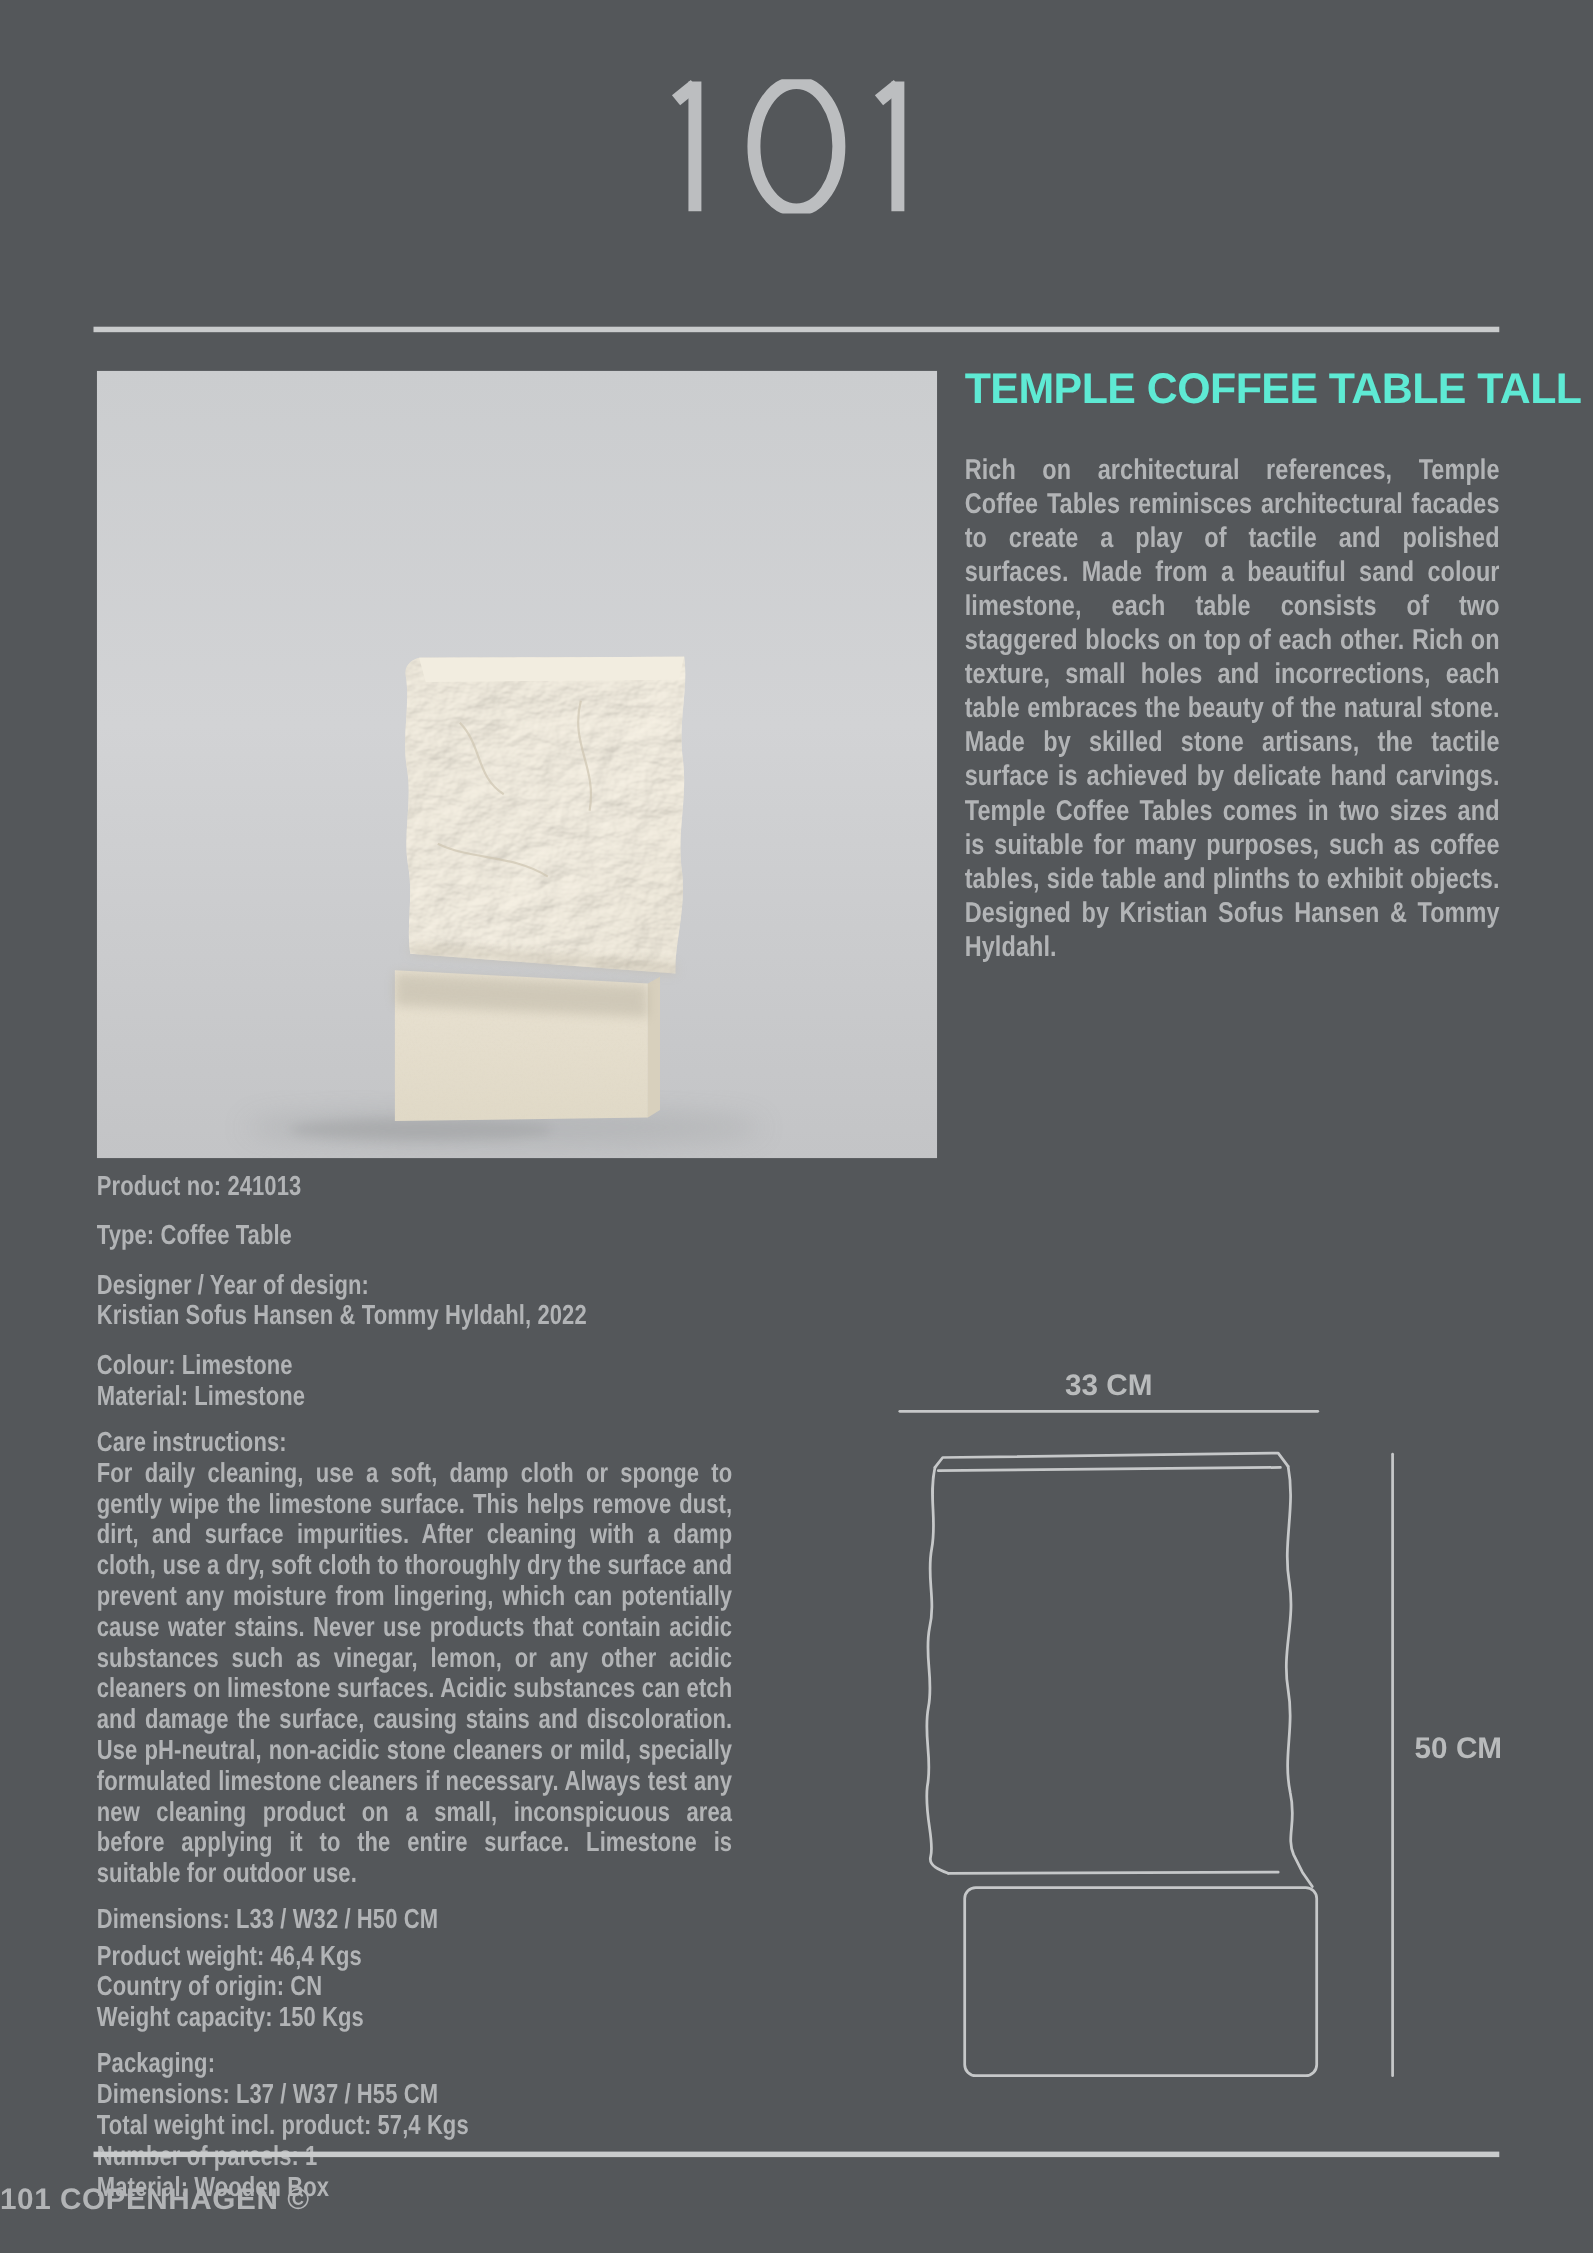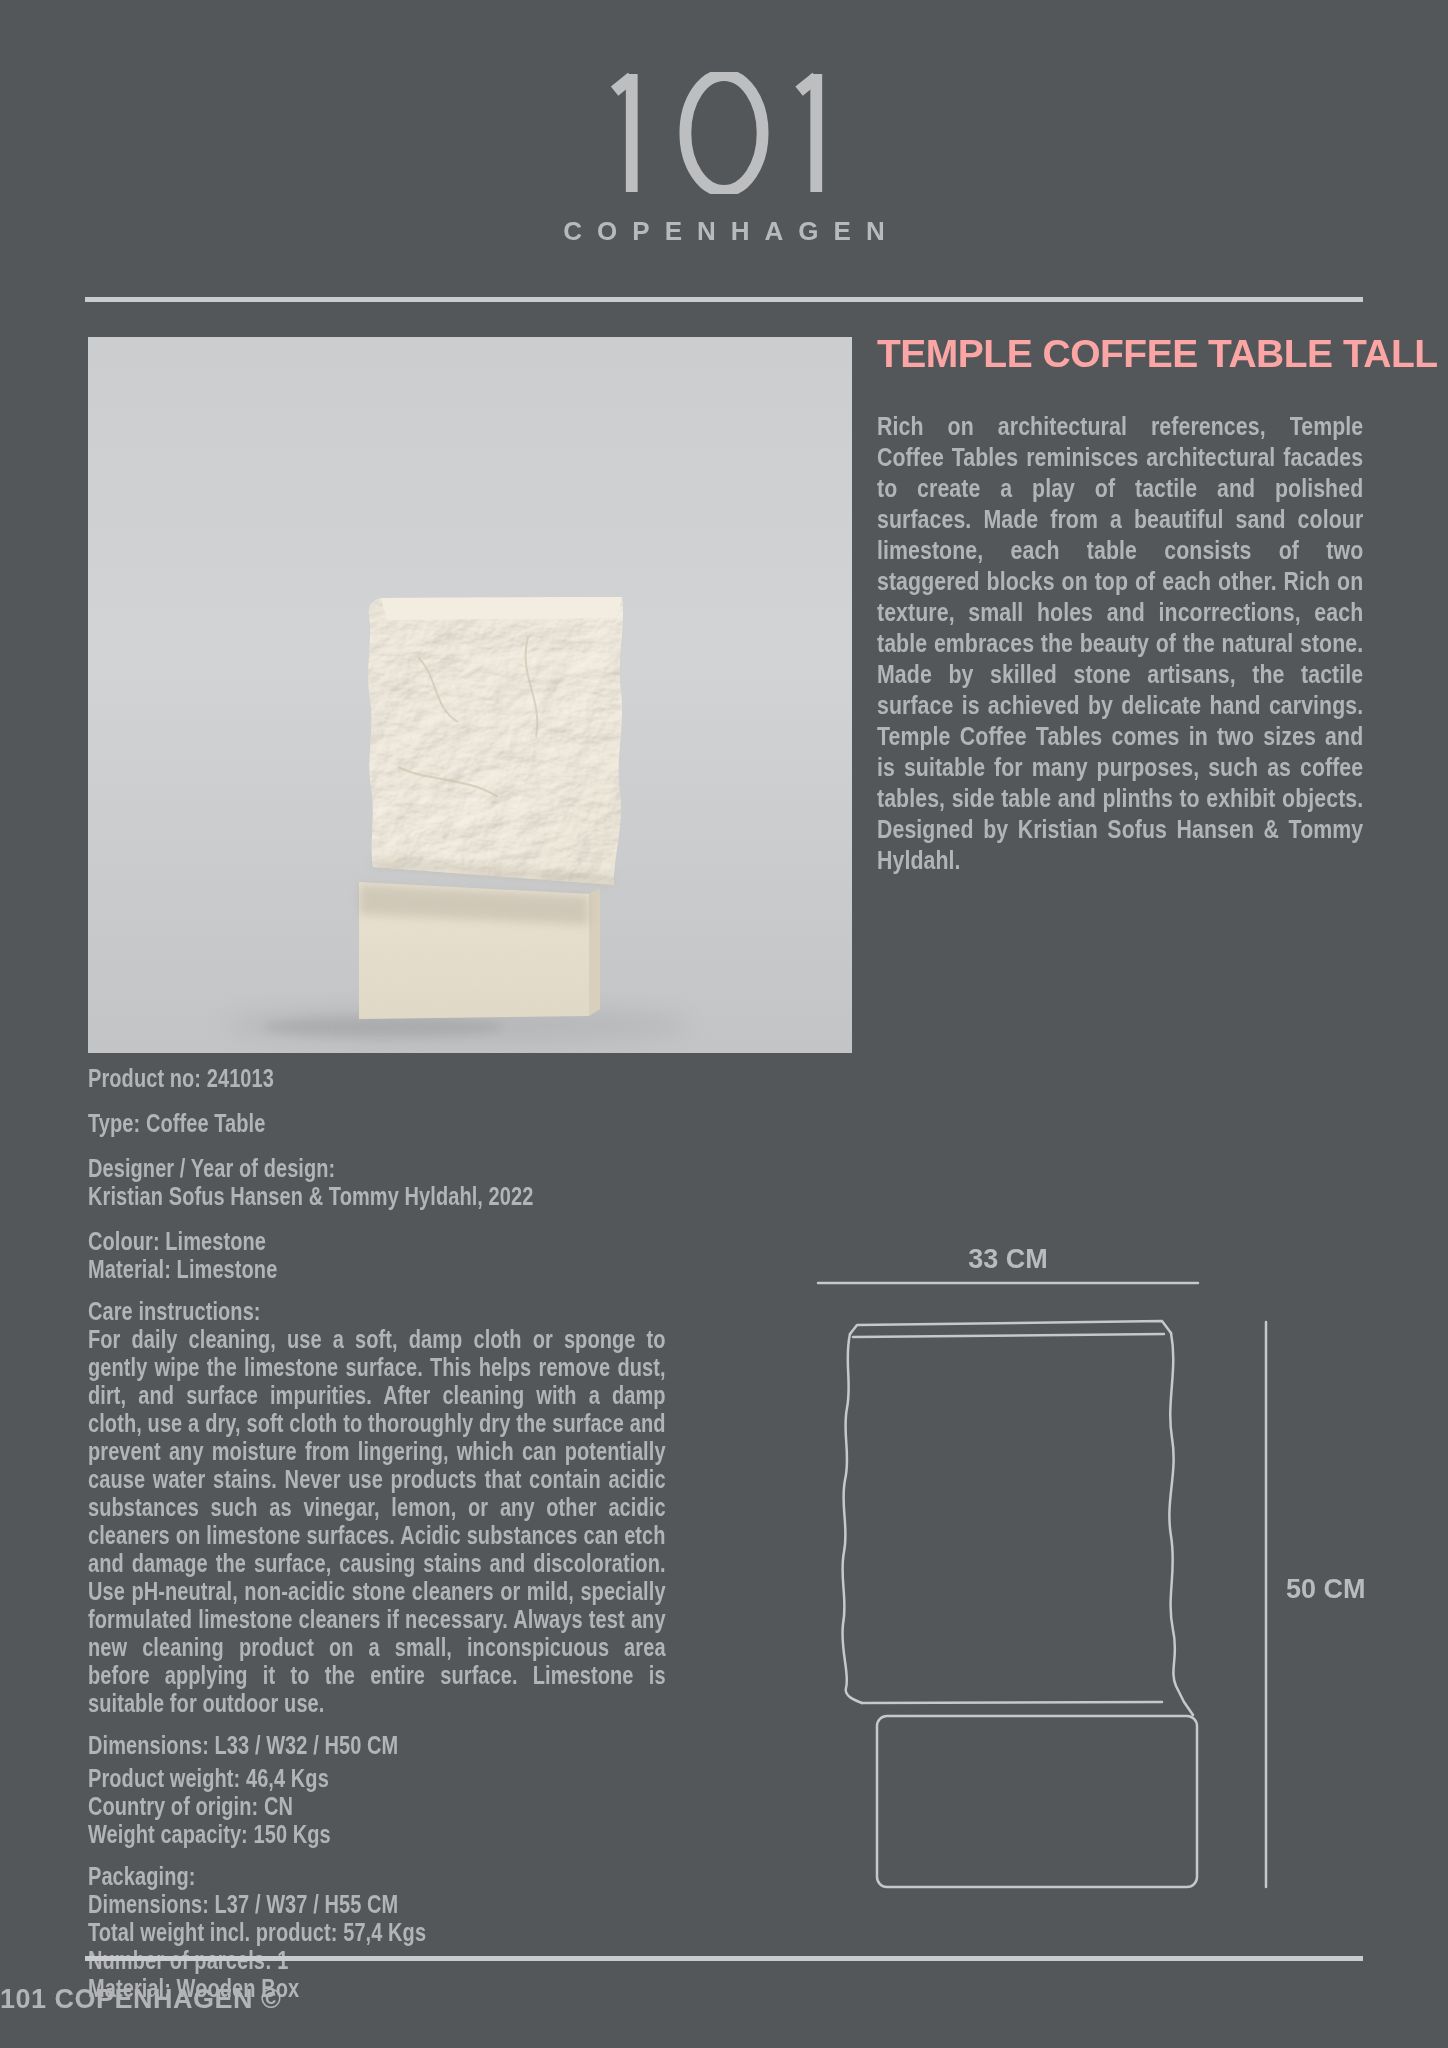--- a/index.html
+++ b/index.html
@@ -27,21 +27,21 @@
   .rule-bottom{top:1956px;}
 
   
   .photo{left:88px;top:337px;width:764px;height:716px;display:block;}
 
   
   .title{
     left:877px;top:334px;width:500px;
     font-size:39px;font-weight:700;line-height:1.05;
     letter-spacing:-0.5px;
-    color:#fca5a5;white-space:nowrap;
+    color:#5eead4;white-space:nowrap;
   }
   .desc-col{left:877px;top:411px;width:486px;overflow:visible;}
   .cx-desc{
     width:593px;transform:scaleX(0.82);transform-origin:0 0;
     font-size:26px;font-weight:700;line-height:31px;
     color:#b2b4b6;text-align:justify;letter-spacing:0.1px;
   }
 
   
   .spec-col{left:88px;top:1064px;width:578px;}
@@ -74,21 +74,20 @@
 <div class="abs brand">
   <svg class="logo-svg" width="236" height="122" viewBox="0 0 220 112" aria-hidden="true">
     <g stroke="#bcbec0" stroke-width="11" fill="none">
       <path d="M8 17 L24 4"></path>
       <line x1="24" y1="1" x2="24" y2="111"></line>
       <ellipse cx="110" cy="56" rx="36" ry="54"></ellipse>
       <path d="M180 17 L196 4"></path>
       <line x1="196" y1="1" x2="196" y2="111"></line>
     </g>
   </svg>
-  <div class="wordmark">COPENHAGEN</div>
 </div>
 
 <div class="abs rule rule-top"></div>
 
 <svg class="abs photo" viewBox="0 0 764 716" role="img">
   <defs>
     <linearGradient id="g-bg" x1="0" y1="0" x2="0" y2="1">
       <stop offset="0" stop-color="#cbcdcf"></stop>
       <stop offset="0.45" stop-color="#d2d3d5"></stop>
       <stop offset="1" stop-color="#c3c4c6"></stop>

